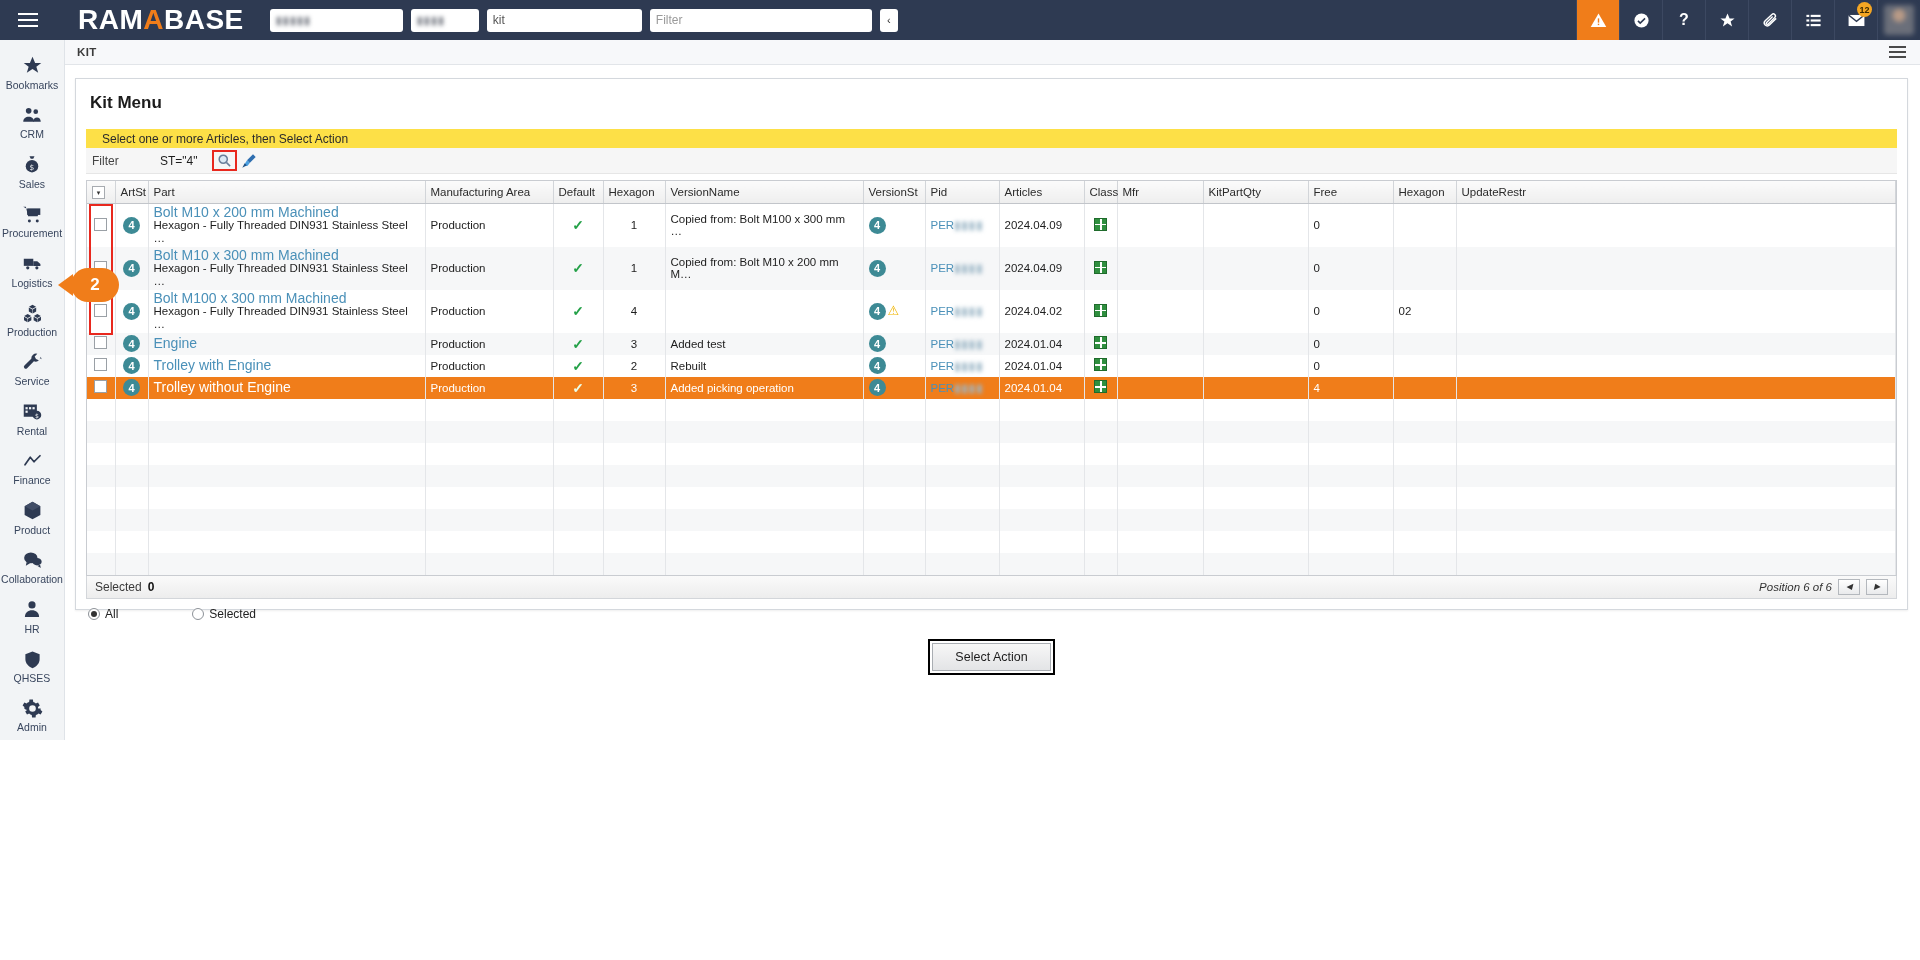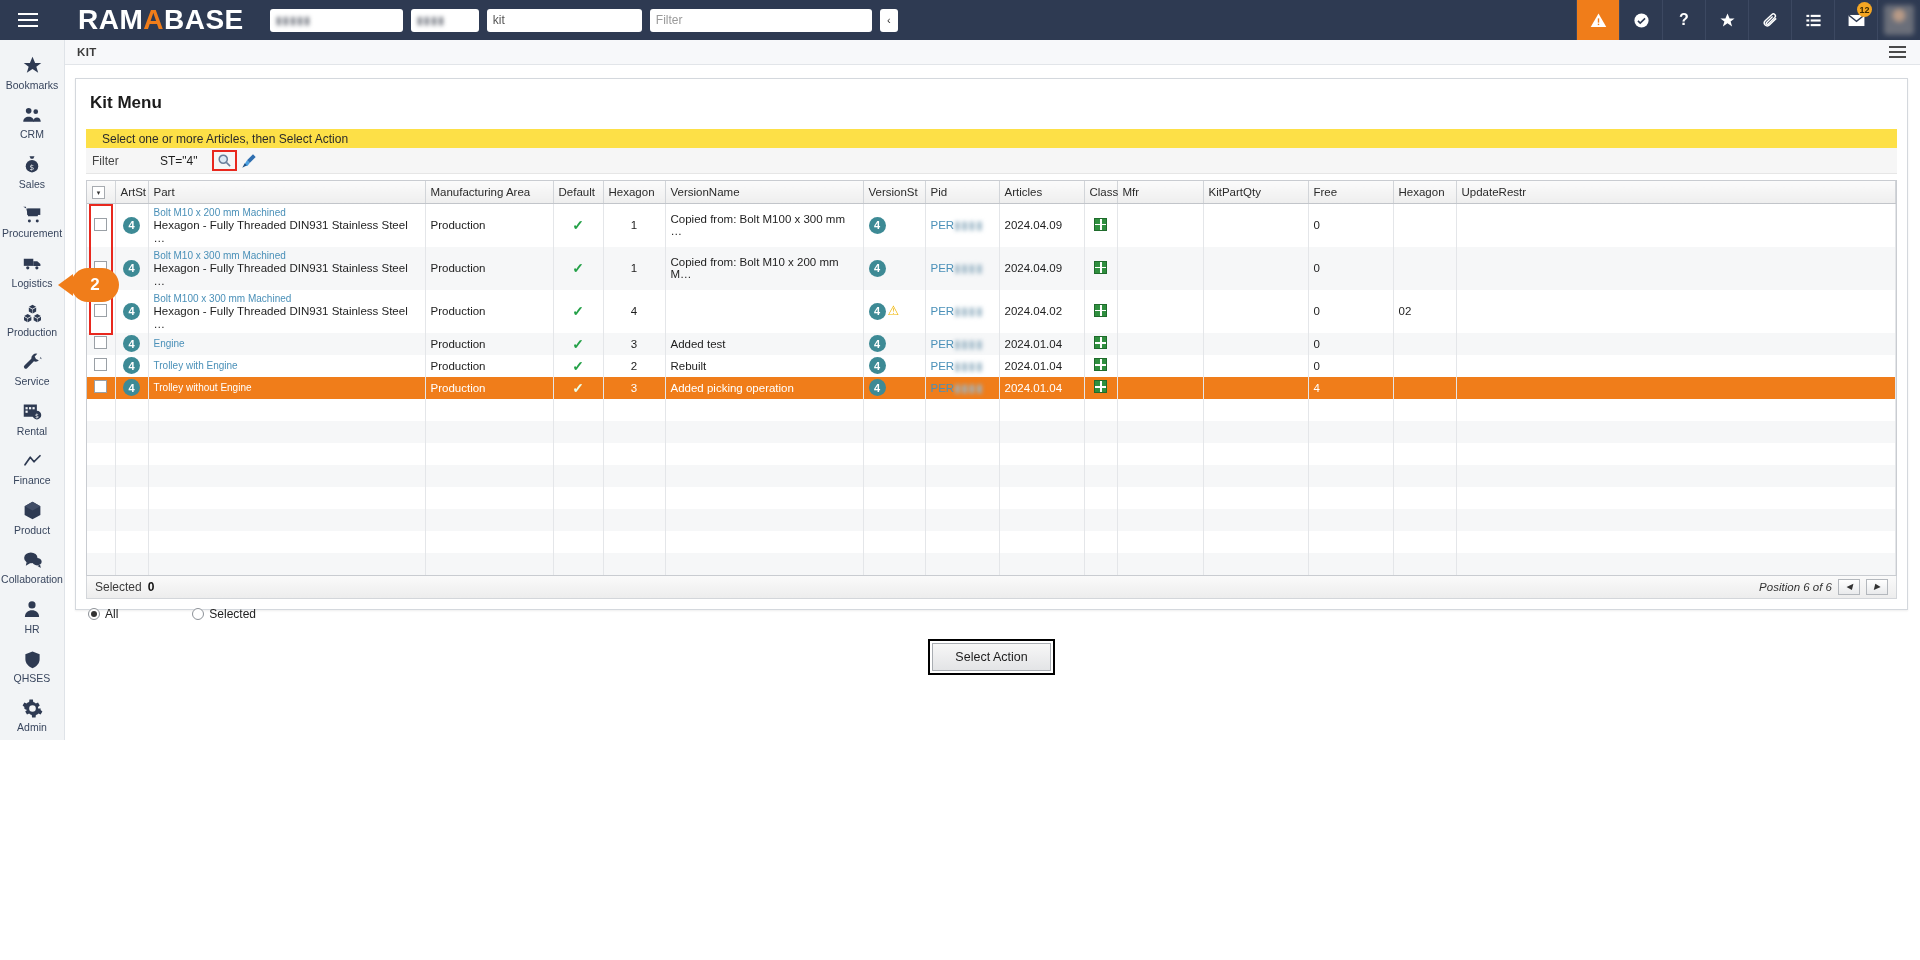--- a/index.html
+++ b/index.html
@@ -116,21 +116,21 @@
     border-right: 1px solid #e4e6e9; font-size: 11.5px; color: #1d1d1d;
     padding: 2px 5px; height: 22px; vertical-align: middle;
   }
   tr.drow { background: #ffffff; }
   tr.drow.alt { background: #f6f7f8; }
   tr.drow.sel { background: #f07d1a; color: #fff; }
   tr.drow.sel td { color: #ffffff; }
   tr.empty td { height: 22px; border-right: 1px solid #e4e6e9; }
   tr.empty.alt { background: #f6f7f8; }
 
-  .partlink { color: #4a90b8; font-size: 10px; display: block; line-height: 13px; }
+  .partlink { color: #4a90b8; font-size: 14px; display: block; line-height: 13px; }
   tr.sel .partlink { color: #ffffff; }
   .partsub { color: #1d1d1d; font-size: 11.5px; display: block; line-height: 13px; }
   .badge4 {
     width: 17px; height: 17px; border-radius: 50%; background: #3d8a95; color: #fff;
     font-size: 11px; display: inline-flex; align-items: center; justify-content: center;
     font-weight: bold;
   }
   tr.sel .badge4 { background: #3d8a95; }
   .chk { width: 13px; height: 13px; border: 1px solid #9aa0a6; background: #fff; display: inline-block; }
   .tick { color: #24a148; font-size: 14px; font-weight: bold; }

